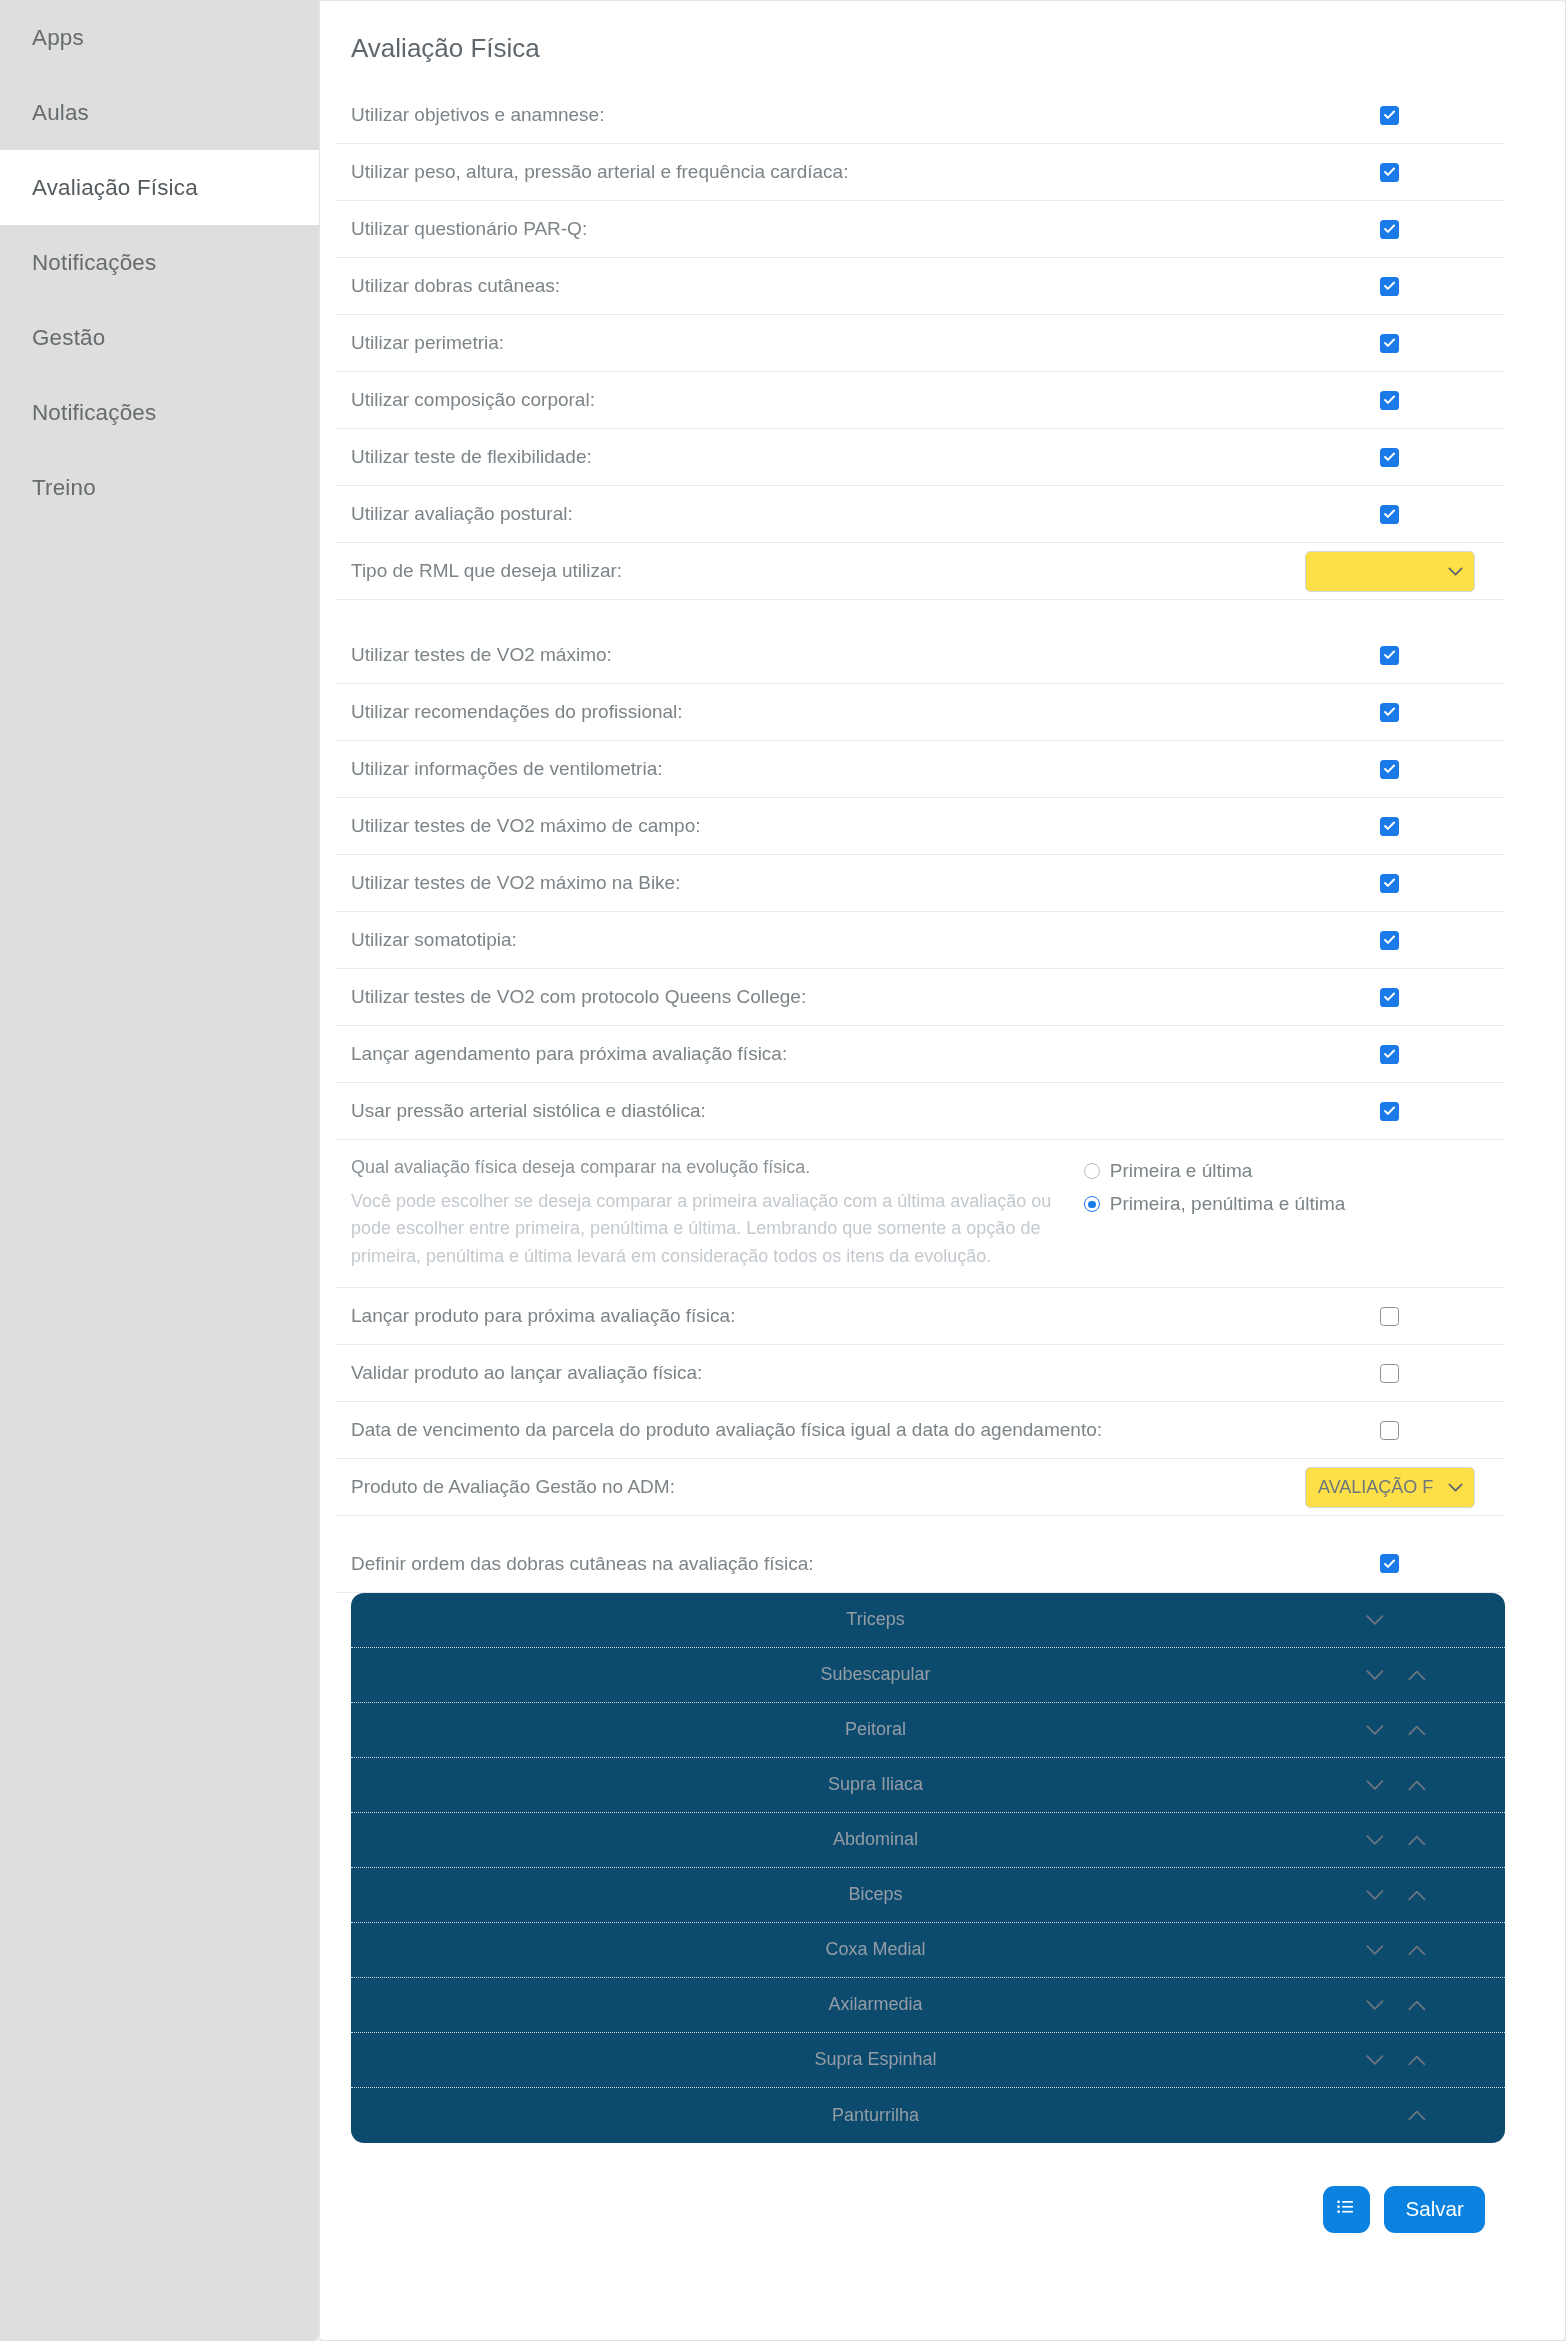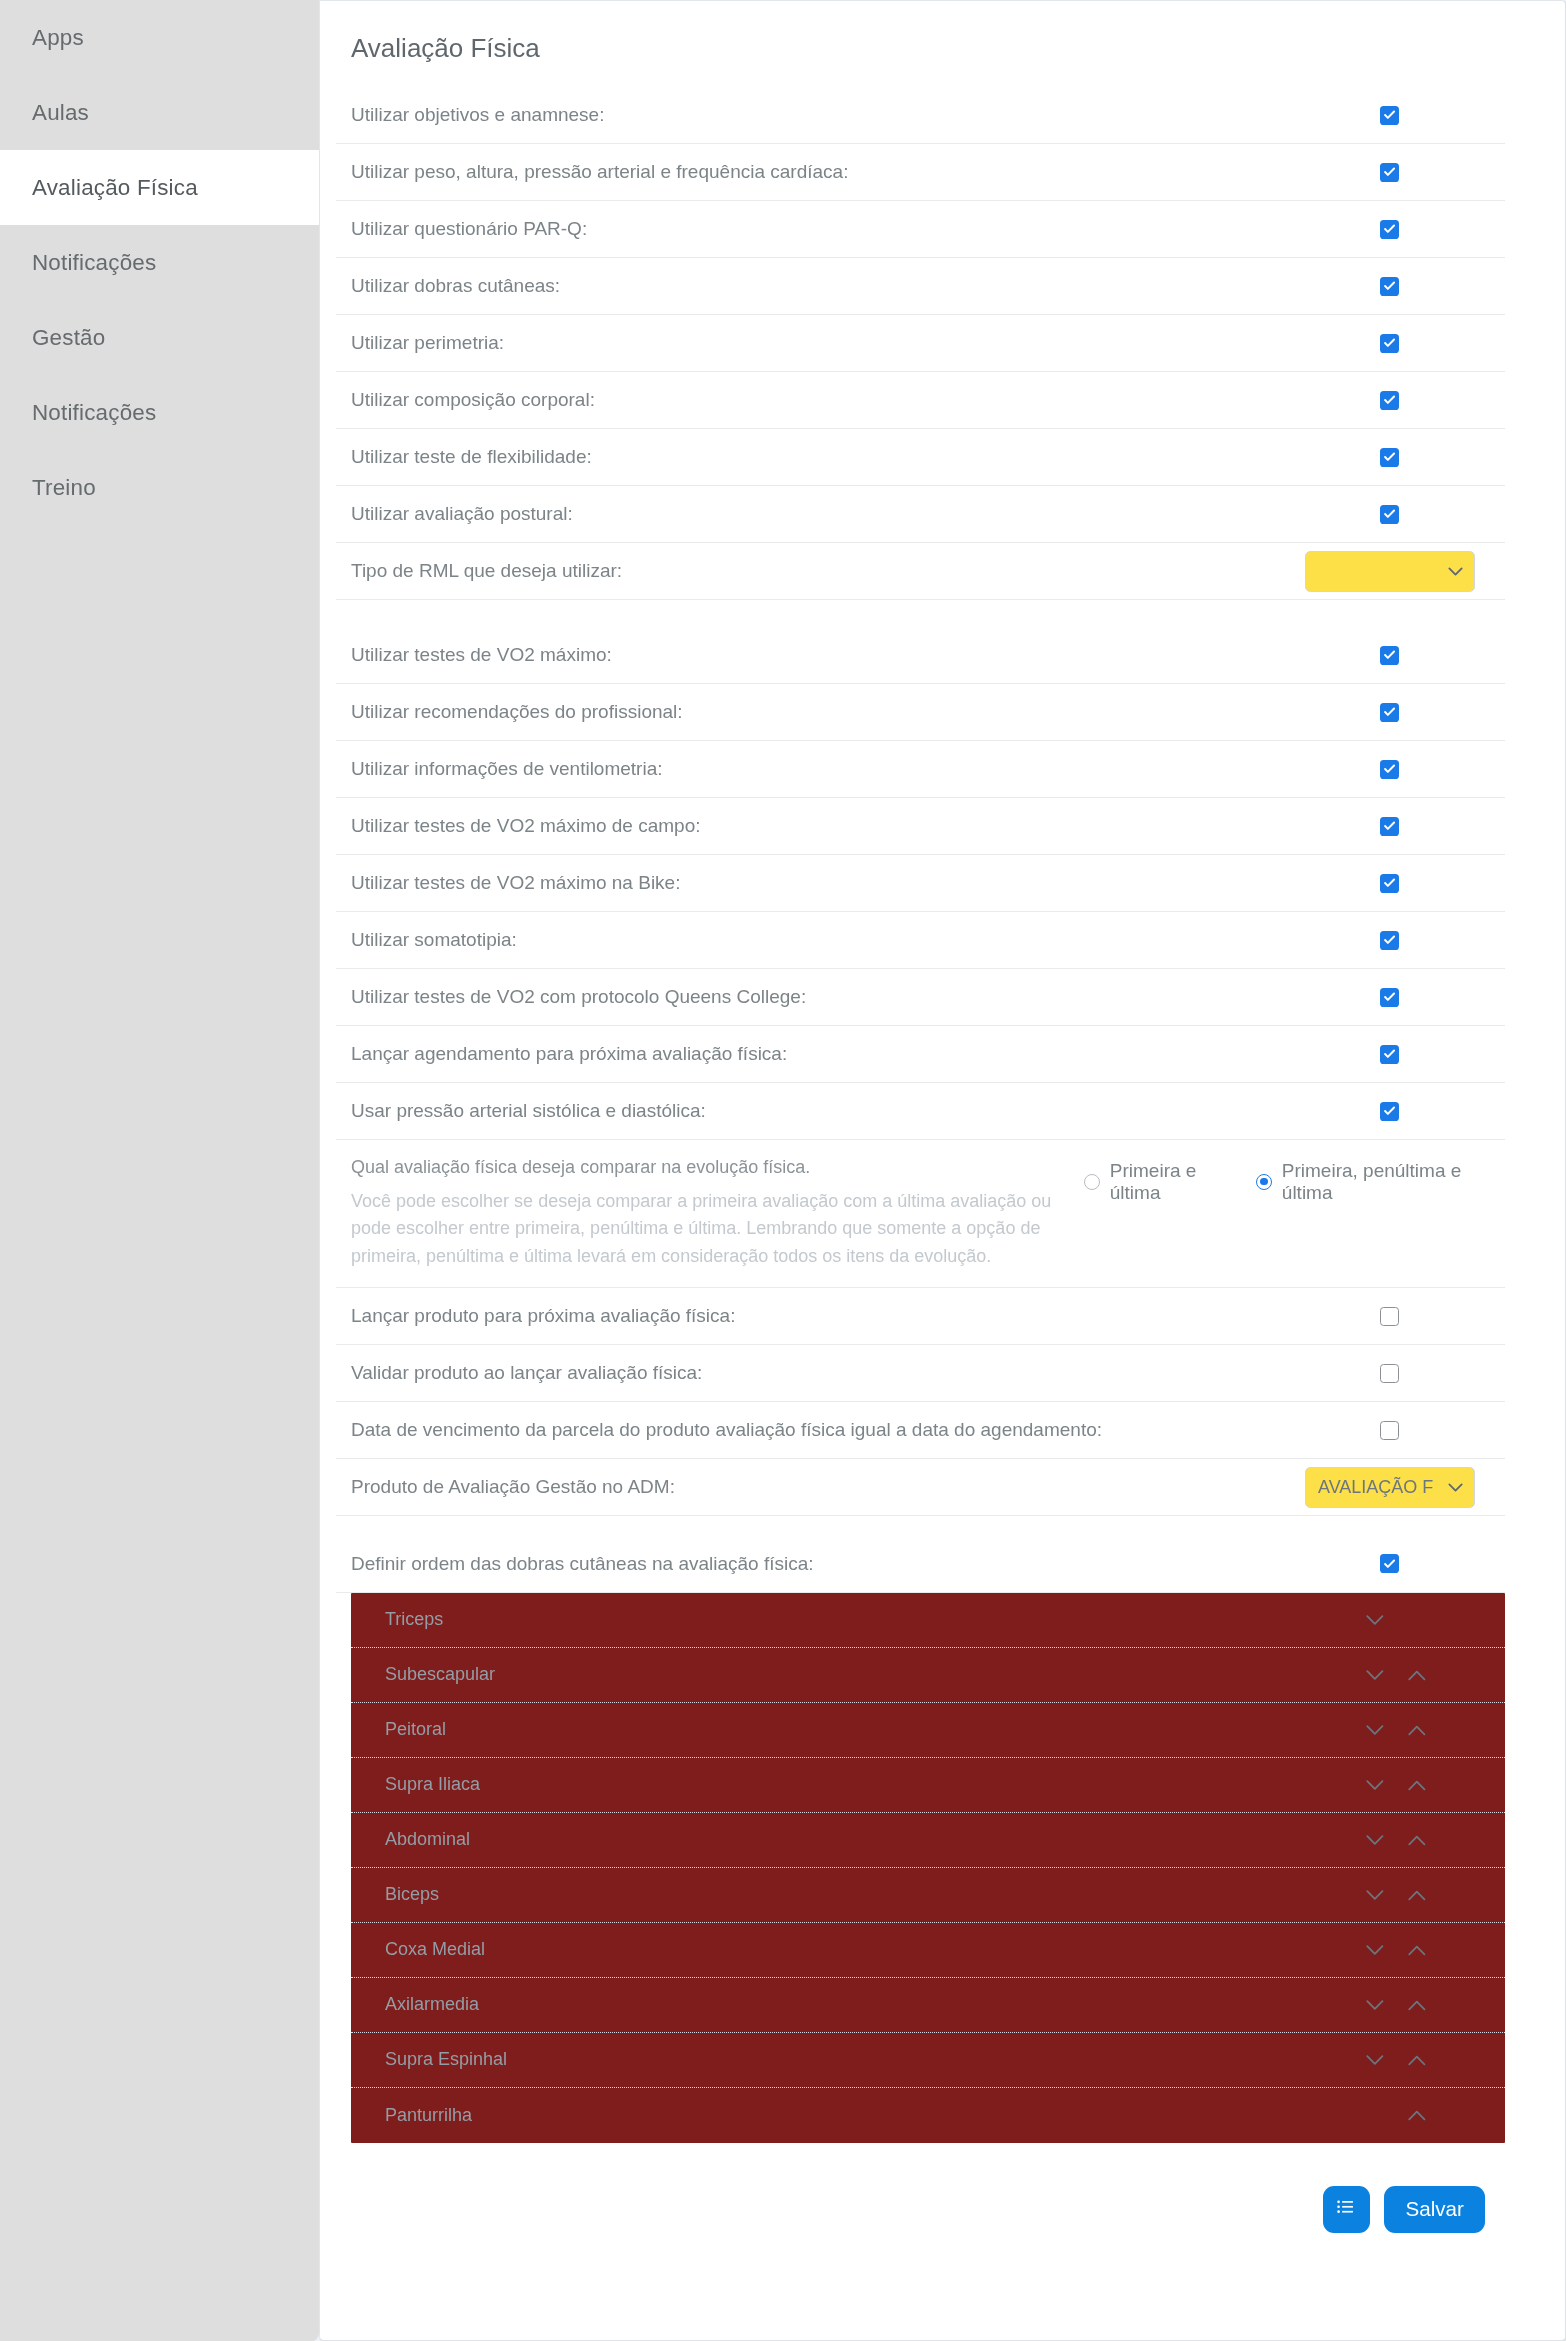--- a/index.html
+++ b/index.html
@@ -110,21 +110,21 @@
   .sel .chev { color: #5b6670; font-size: 15px; line-height: 1; }
 
   
   .row.radio-row { align-items: flex-start; min-height: 106px; }
   .radio-row .label { padding: 14.3px 0 16px 0; }
   .radio-row .desc-main { font-size: 18px; color: #8b9398; margin-bottom: 6.3px; }
   .radio-row .desc-sub { font-size: 18px; color: #c3c9ce; line-height: 1.55; max-width: 743px; }
   .radio-group {
     width: 421px;
     padding: 19.7px 0 0 0;
-    display: flex; gap: 11.6px;
+    display: flex; flex-direction: column; gap: 11.6px;
   }
   .radio-opt { display: flex; align-items: center; gap: 9.8px; cursor: pointer; }
   .rd {
     width: 16px; height: 16px; border-radius: 50%;
     border: 1.8px solid #b7bdc3; background: #fff;
     display: inline-flex; align-items: center; justify-content: center;
     flex: 0 0 16px;
   }
   .rd.on { border-color: #1a7ae8; }
   .rd.on::after {
@@ -133,23 +133,24 @@
   }
   .radio-opt .rlabel { font-size: 19px; color: #7c8488; }
 
   
   .gap { height: 27px; }
   .gap-sm { height: 19.7px; }
 
   
   .fold-list {
     margin: 0 0 0 15px;
-    background: #7f1d1d;
-    border-radius: 1px;
+    background: #0c4a6e;
+    border-radius: 13px;
     overflow: hidden;
+    text-align: center;
   }
   .fold-item {
     display: flex; align-items: center;
     height: 55px;
     padding: 0 23px 0 34px;
     border-bottom: 0.9px dotted #d5dce4;
   }
   .fold-item:last-child { border-bottom: none; }
   .fold-name { flex: 1; font-size: 18px; color: #949da5; }
   .fold-actions {

